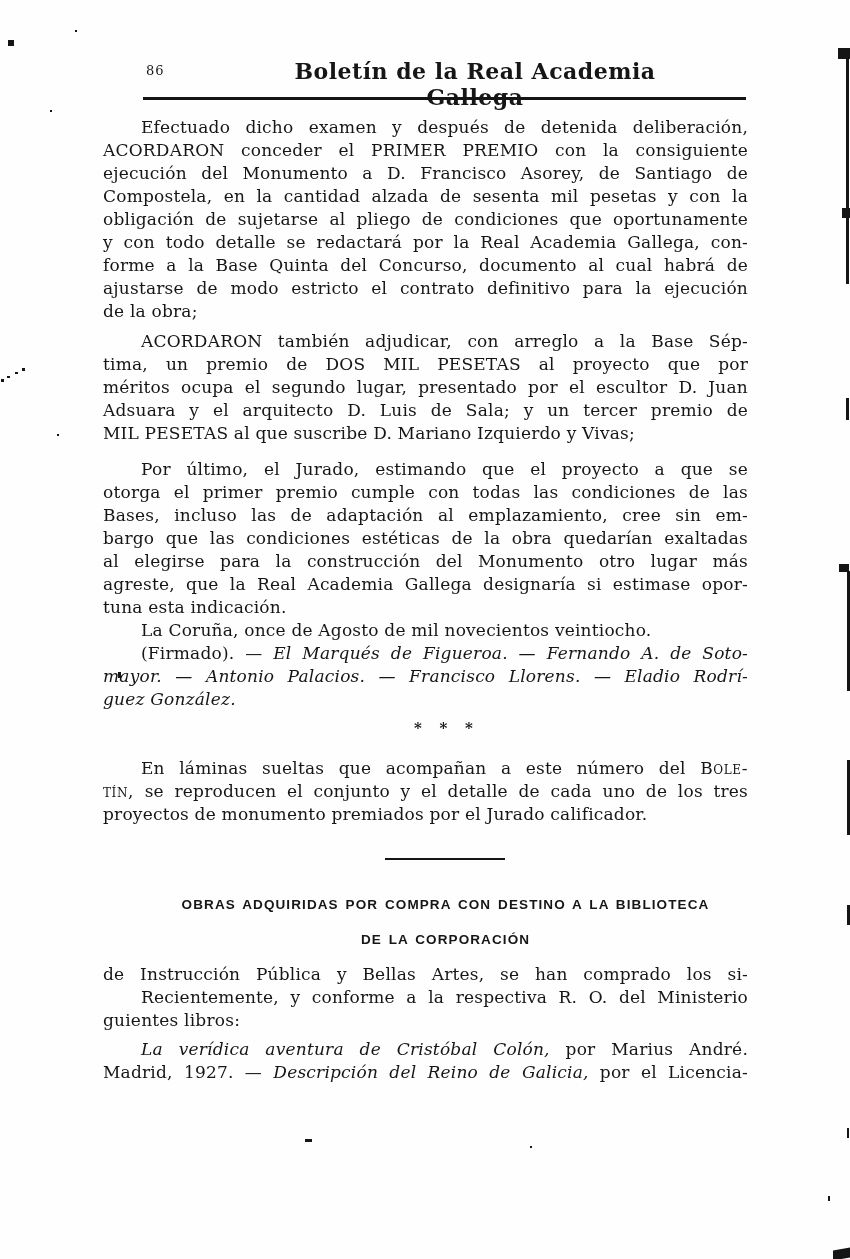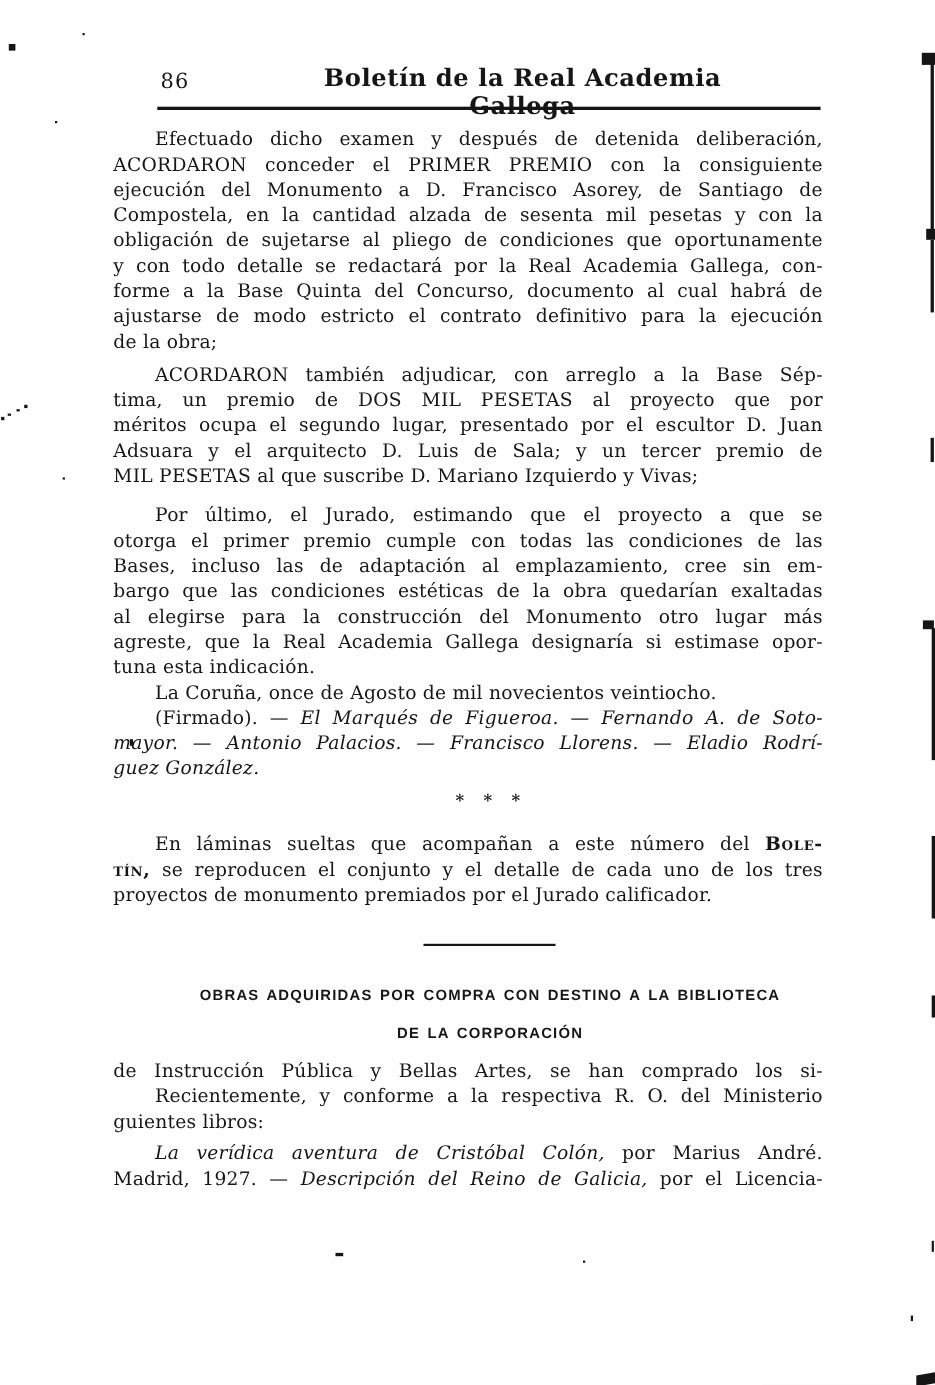--- a/index.html
+++ b/index.html
@@ -3,39 +3,39 @@
 <meta charset="utf-8">
 <style>
   html,body{margin:0;padding:0;background:#e8e8e8;}
   .page{
     position:relative;width:850px;height:1259px;background:#fefefe;
     overflow:hidden;color:#161616;
     font-family:"DejaVu Serif", serif;
   }
   
   .pgnum{
-    position:absolute;left:146px;top:63px;font-size:19px;letter-spacing:1px;
+    position:absolute;left:146px;top:63px;font-size:13px;letter-spacing:1px;
   }
   .running-title{
     position:absolute;left:255px;top:58px;width:440px;text-align:center;
     font-size:22px;font-weight:bold;letter-spacing:0.5px;
   }
   .header-rule{
     position:absolute;left:143px;top:97px;width:603px;height:3px;background:#141414;
   }
   
   .body-text{
     position:absolute;left:103px;top:116px;width:645px;
     font-size:17px;line-height:23px;letter-spacing:0.2px;
   }
   .block.para .line{text-align:justify;text-align-last:justify;}
   .block.para .line.end{text-align-last:left;}
   .block.para .line.first{text-indent:38px;}
   .italic{font-style:italic;}
-  .smallcaps{font-variant:small-caps;letter-spacing:0.6px;font-weight:bold;}
+  .smallcaps{font-variant:small-caps;letter-spacing:0.6px;}
   #p2{margin-top:7px;}
   #p3{margin-top:13px;}
   #p4{margin-top:0;}
   #stars{
     margin-top:8px;text-align:center;padding-left:36px;
     font-size:15px;font-weight:bold;line-height:18px;word-spacing:12px;
   }
   #p6{margin-top:20px;}
   #rule1{margin-top:32px;width:120px;height:2px;background:#151515;margin-left:282px;}
   #heading{

